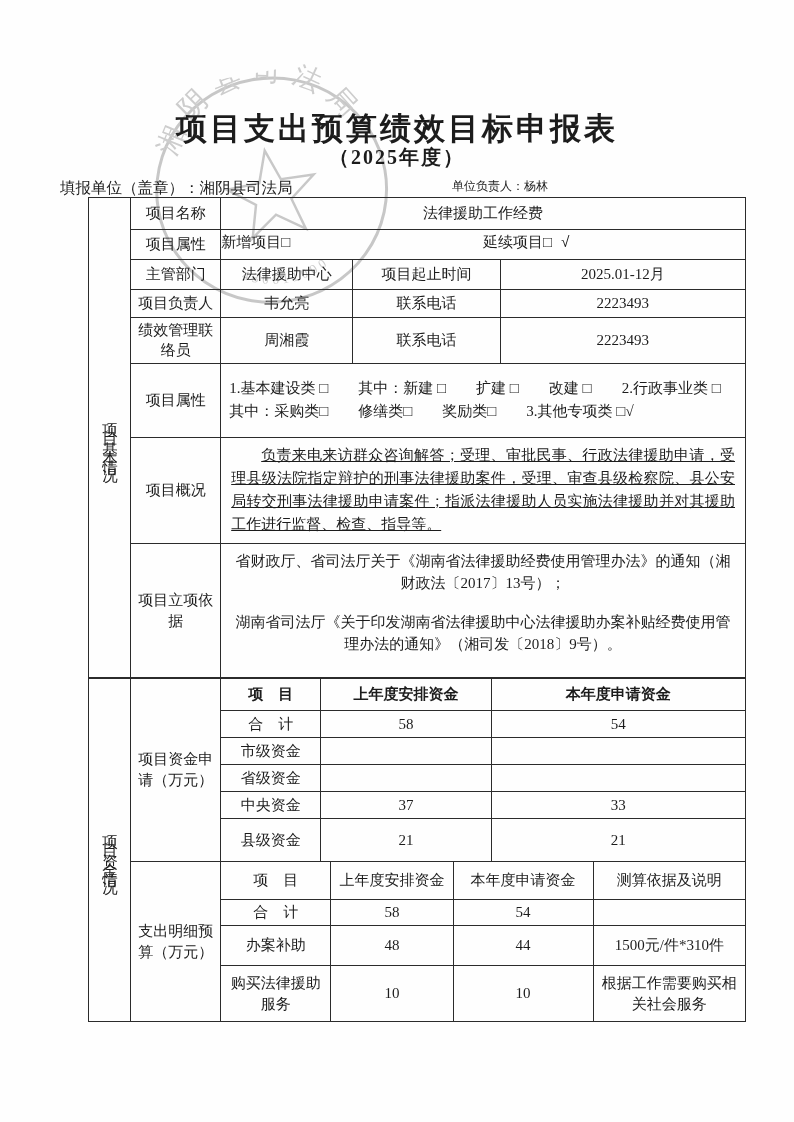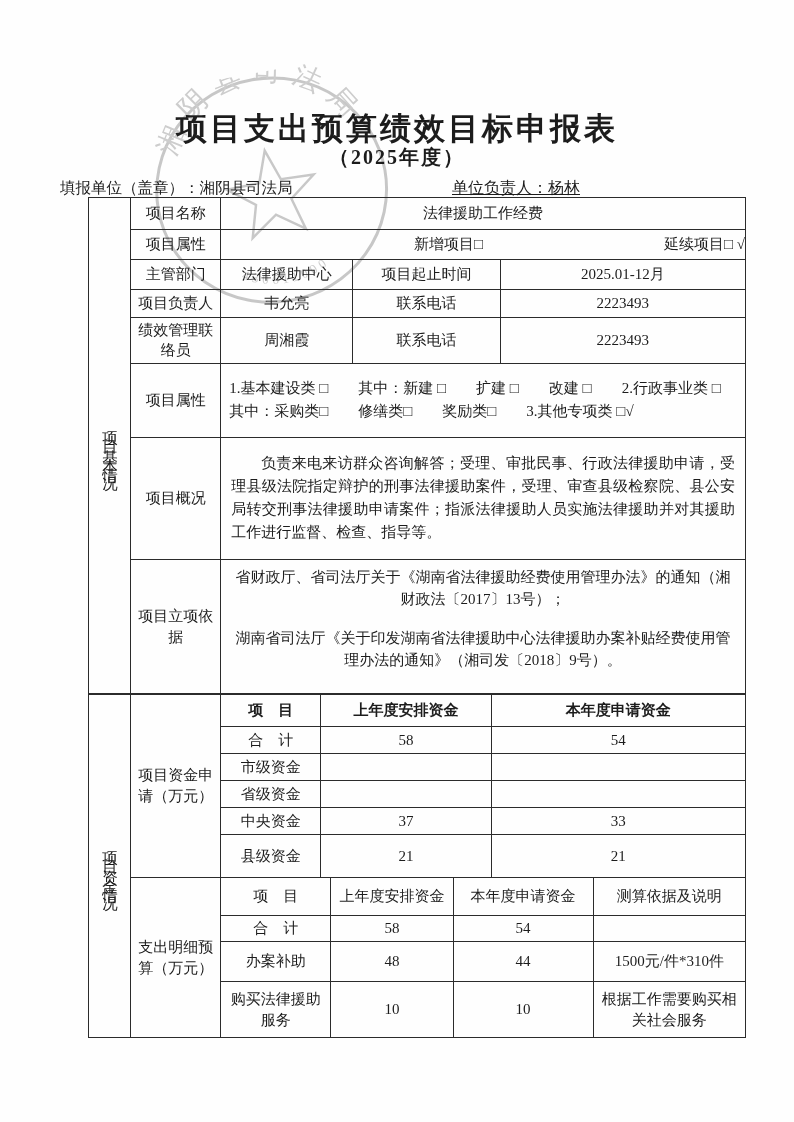--- a/index.html
+++ b/index.html
@@ -10,42 +10,42 @@
   }
   .doc-title{
     position:absolute;top:108px;left:0;width:100%;text-align:center;
     font-size:31px;font-weight:bold;letter-spacing:3px;
   }
   .doc-subtitle{
     position:absolute;top:144px;left:0;width:100%;text-align:center;
     font-size:20px;font-weight:bold;letter-spacing:2px;
   }
   .meta-left{position:absolute;top:178px;left:60px;font-size:15.5px;}
-  .meta-right{position:absolute;top:178px;left:452px;font-size:16px;text-decoration:underline;}
+  .meta-right{position:absolute;top:178px;left:452px;font-size:12px;}
 
   .tables{position:absolute;top:197px;left:88px;width:658px;}
   table{border-collapse:collapse;width:658px;table-layout:fixed;}
   table+table{margin-top:-1.5px;}
   td{
     border:1.5px solid #2b2b2b;padding:2px 4px;font-size:15px;
     text-align:center;vertical-align:middle;line-height:1.35;
     overflow:hidden;
   }
   .vlabel{padding:0;}
   .vlabel .vtxt{
     writing-mode:vertical-lr;text-orientation:upright;
     margin:0 auto;letter-spacing:9px;font-size:15.5px;
   }
   .lbl{font-size:15px;}
   .bold{font-weight:bold;}
   .attr-cell{padding:2px 0;}
   .attr-flex{display:flex;width:100%;}
-  .attr-flex span{flex:1;text-align:right;}
+  .attr-flex span{flex:1;text-align:left;font-family:Liberation Mono, monospace;}
   .type-cell{text-align:left;padding:4px 8px;line-height:1.55;}
-  .para-cell{text-align:justify;padding:14px 10px;line-height:1.55;}
+  .para-cell{text-align:justify;padding:6px 10px;line-height:1.55;text-decoration:underline;}
   .para-cell .indent{text-indent:2em;margin:0;}
   .basis-cell{text-align:center;padding:6px 10px;line-height:1.5;}
   .basis-cell p{margin:0 0 16px 0;}
   .basis-cell p:last-child{margin-bottom:16px;}
   .wrap-left{text-align:center;padding:2px 6px;}
 
   
   .seal{position:absolute;top:72px;left:148px;opacity:.42;transform:rotate(-10deg);}
   .seal text{font-family:"Liberation Serif","DejaVu Serif",serif;}
 </style>

